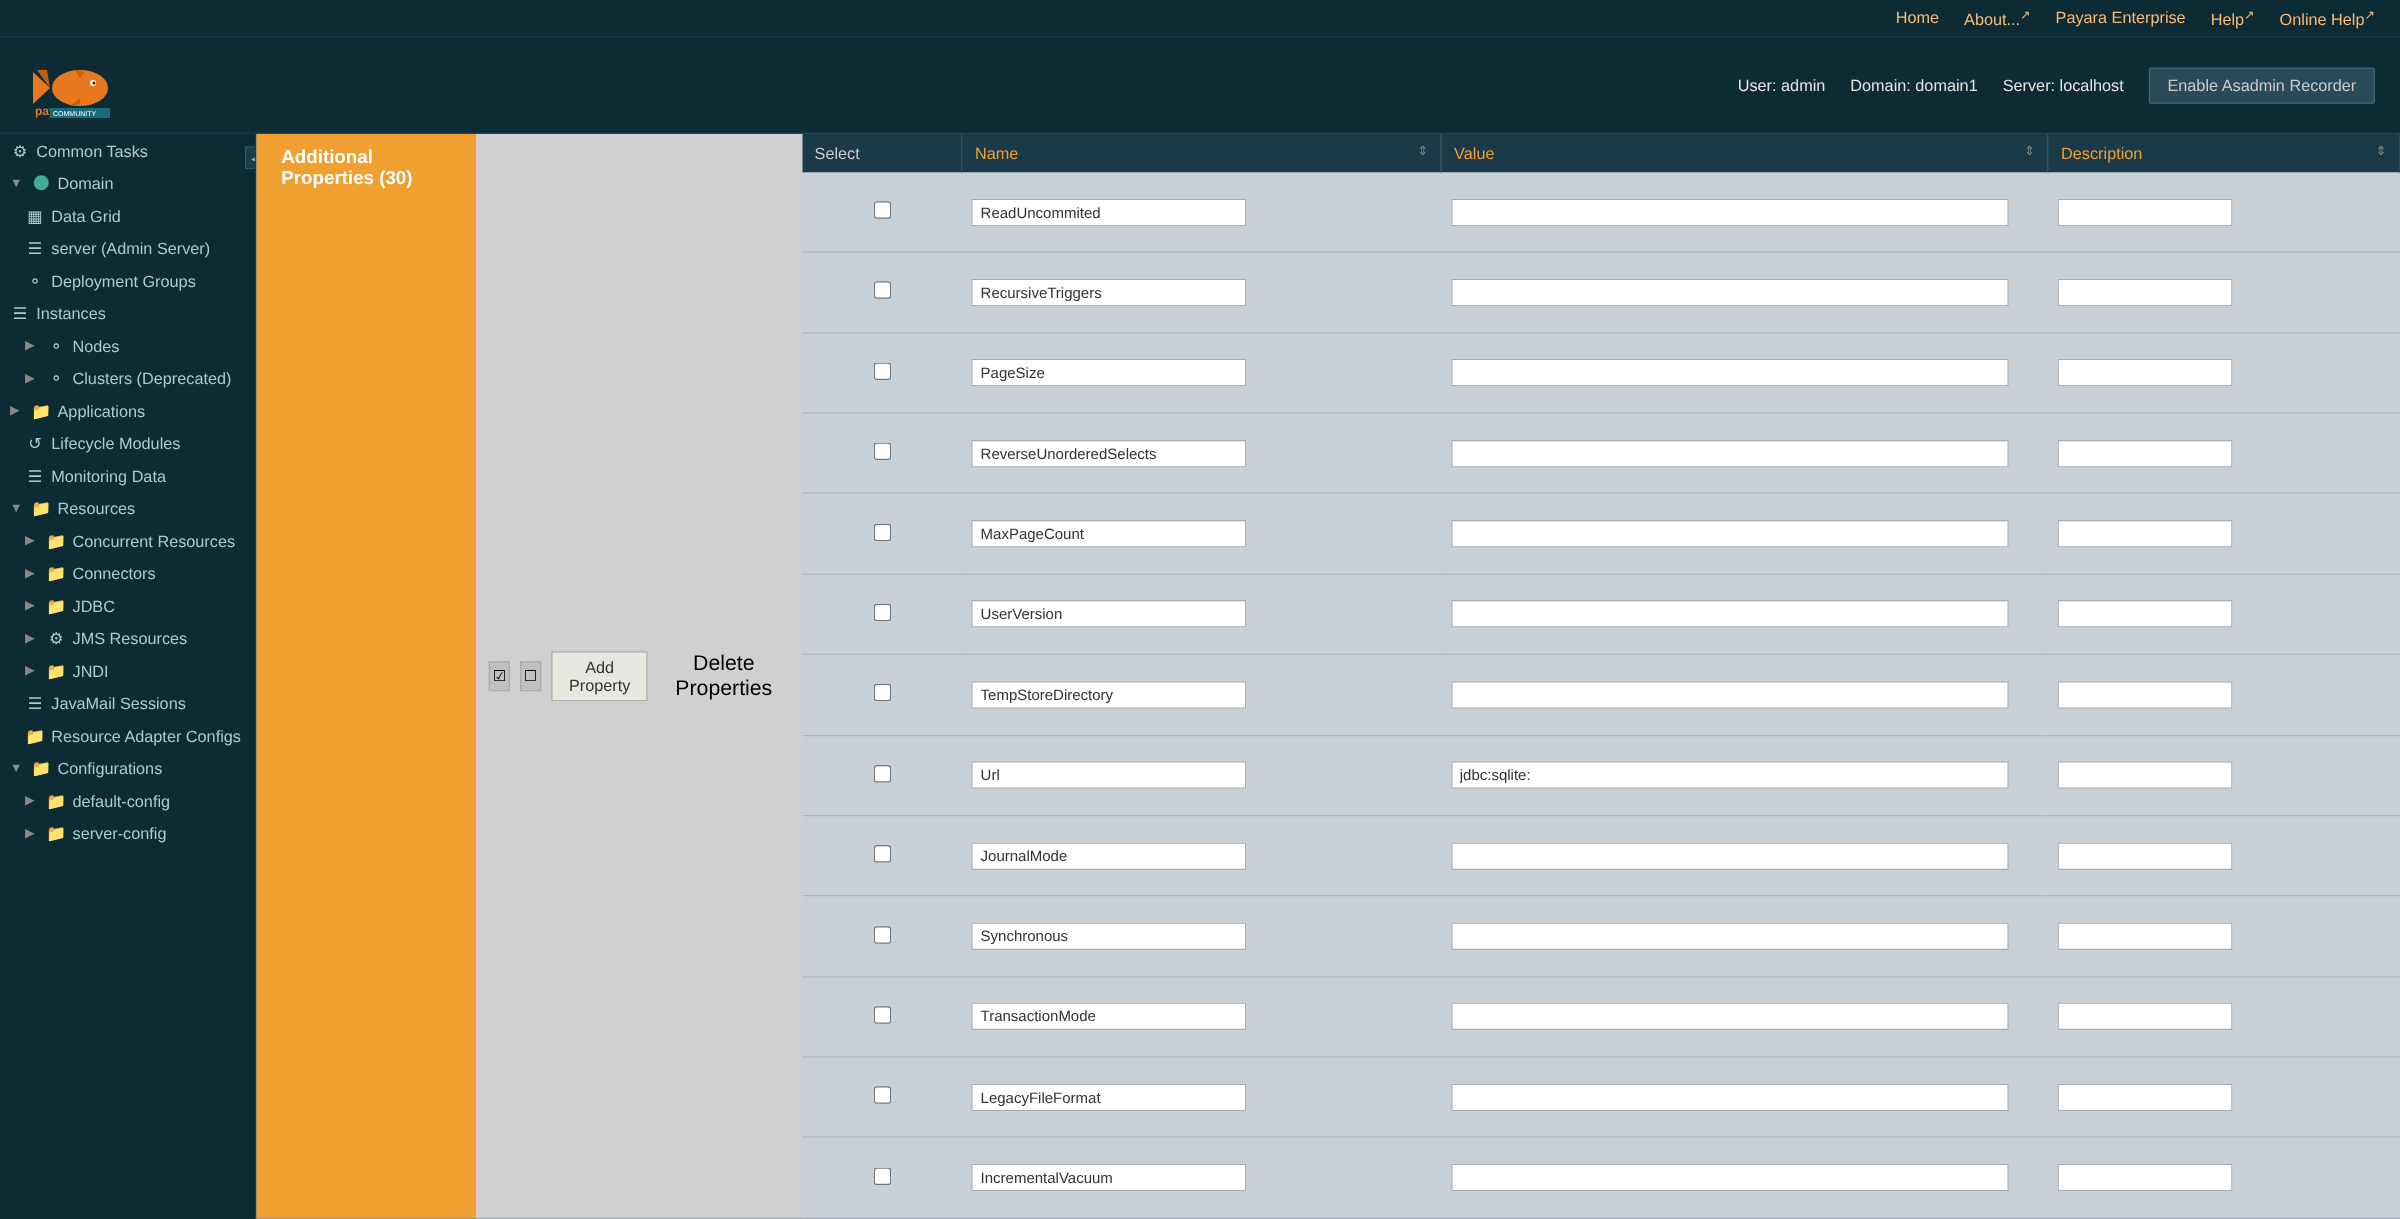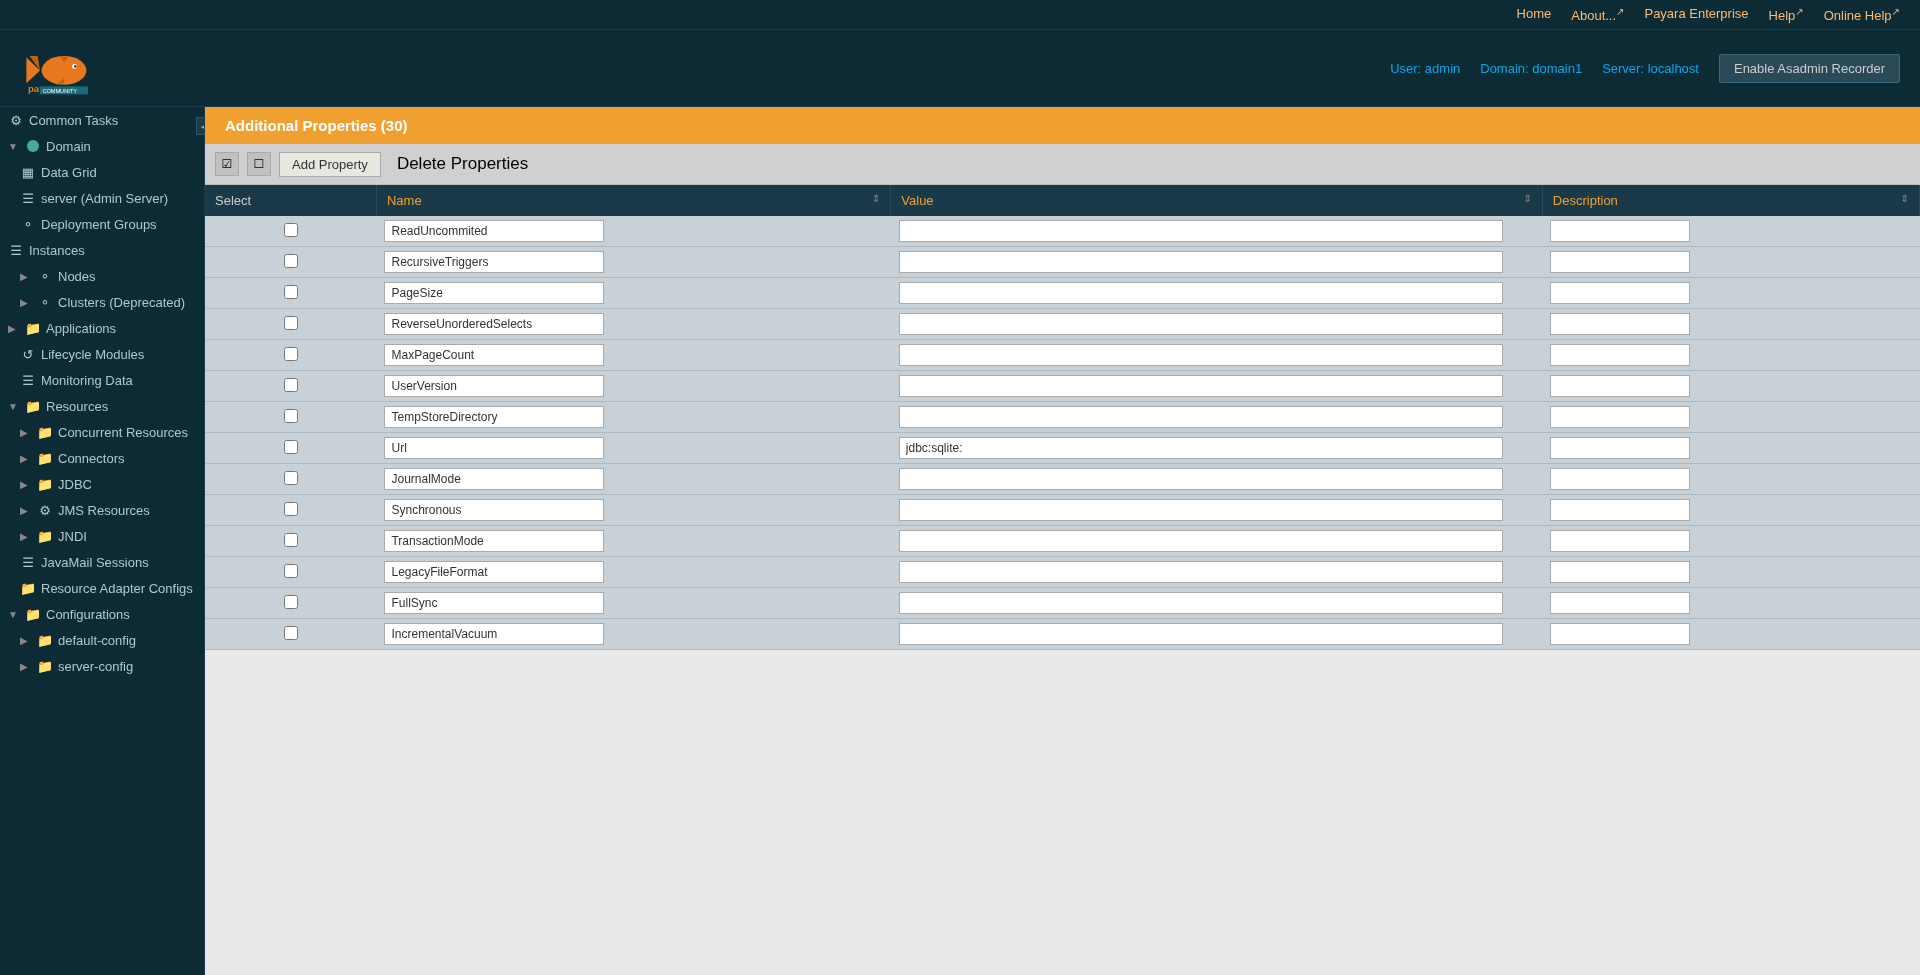--- a/index.html
+++ b/index.html
@@ -31,21 +31,21 @@
       gap: 30px;
     }
     .logo-area { display: flex; align-items: center; }
     .logo-svg { width: 120px; height: 60px; }
     .header-right {
       margin-left: auto;
       display: flex;
       align-items: center;
       gap: 20px;
     }
-    .header-right span { color: #0ea5e9; font-size: 13px; }
+    .header-right span { color: #e5e5e5; font-size: 13px; }
     .enable-btn {
       background: #2a4a5a;
       color: #ccc;
       border: 1px solid #3a6a7a;
       padding: 6px 14px;
       cursor: pointer;
       font-size: 13px;
       border-radius: 2px;
     }
 
@@ -93,21 +93,21 @@
     .nav-item .arrow { font-size: 10px; color: #888; width: 12px; }
     .nav-item .icon { width: 16px; height: 16px; display: inline-flex; align-items: center; justify-content: center; flex-shrink: 0; }
     .nav-indent-1 { padding-left: 20px; }
 
     
     .content {
       flex: 1;
       background: #e8e8e8;
       overflow-y: auto;
       display: flex;
-      flex-direction: column;
+      flex-direction: row;
     }
 
     
     .properties-header {
       background: #f0a030;
       padding: 10px 20px;
       font-size: 15px;
       font-weight: bold;
       color: #fff;
     }
@@ -495,26 +495,20 @@
             <td><input type="text" class="prop-input-desc" style=""></td>
           </tr>
           <tr>
             <td><input type="checkbox" style=""></td>
             <td><input type="text" class="prop-input" value="LegacyFileFormat" style=""></td>
             <td><input type="text" class="prop-input-value" style=""></td>
             <td><input type="text" class="prop-input-desc" style=""></td>
           </tr>
           <tr>
             <td><input type="checkbox" style=""></td>
-            <td><input type="text" class="prop-input" value="FullSync" style=""></td>
-            <td><input type="text" class="prop-input-value" style=""></td>
-            <td><input type="text" class="prop-input-desc" style=""></td>
-          </tr>
-          <tr>
-            <td><input type="checkbox" style=""></td>
             <td><input type="text" class="prop-input" value="IncrementalVacuum" style=""></td>
             <td><input type="text" class="prop-input-value" style=""></td>
             <td><input type="text" class="prop-input-desc" style=""></td>
           </tr>
         </tbody>
     </table>
   </div>
 </div>
 
 </body></html>

